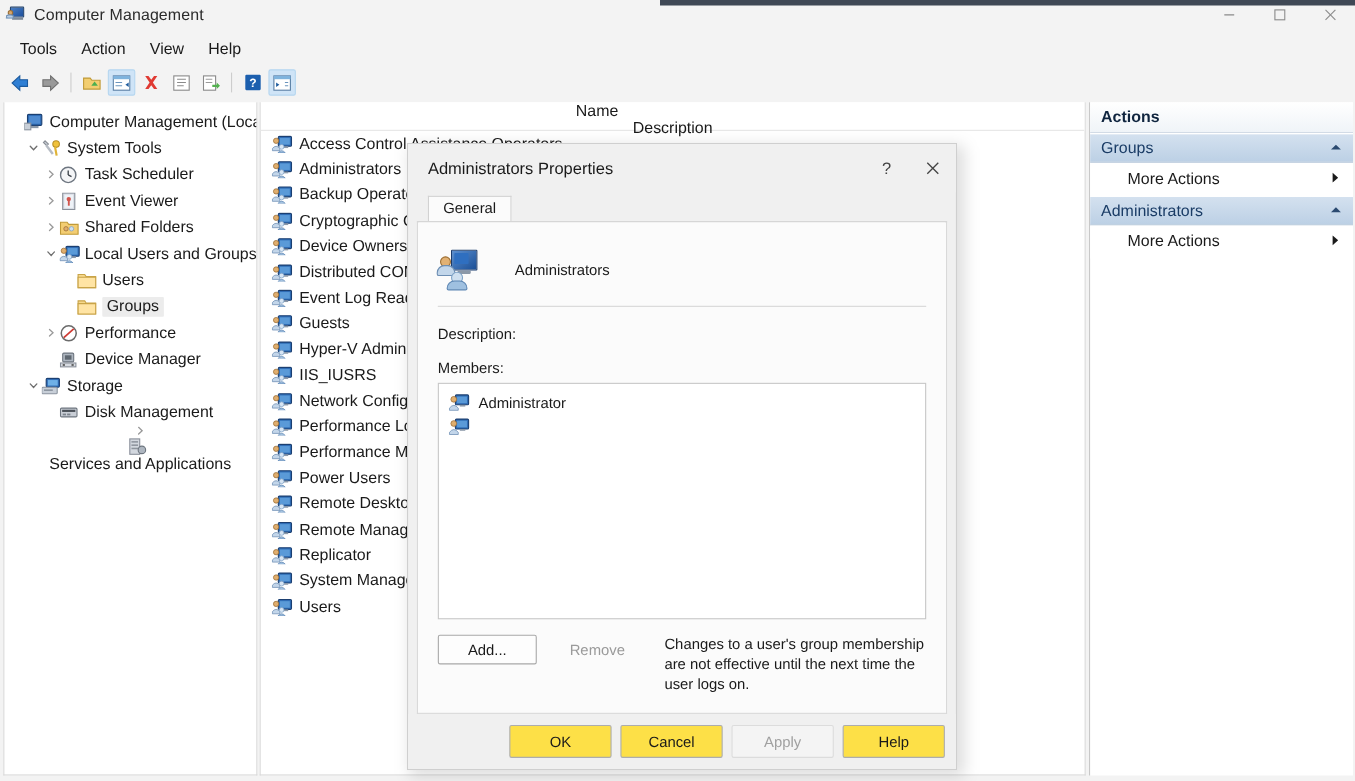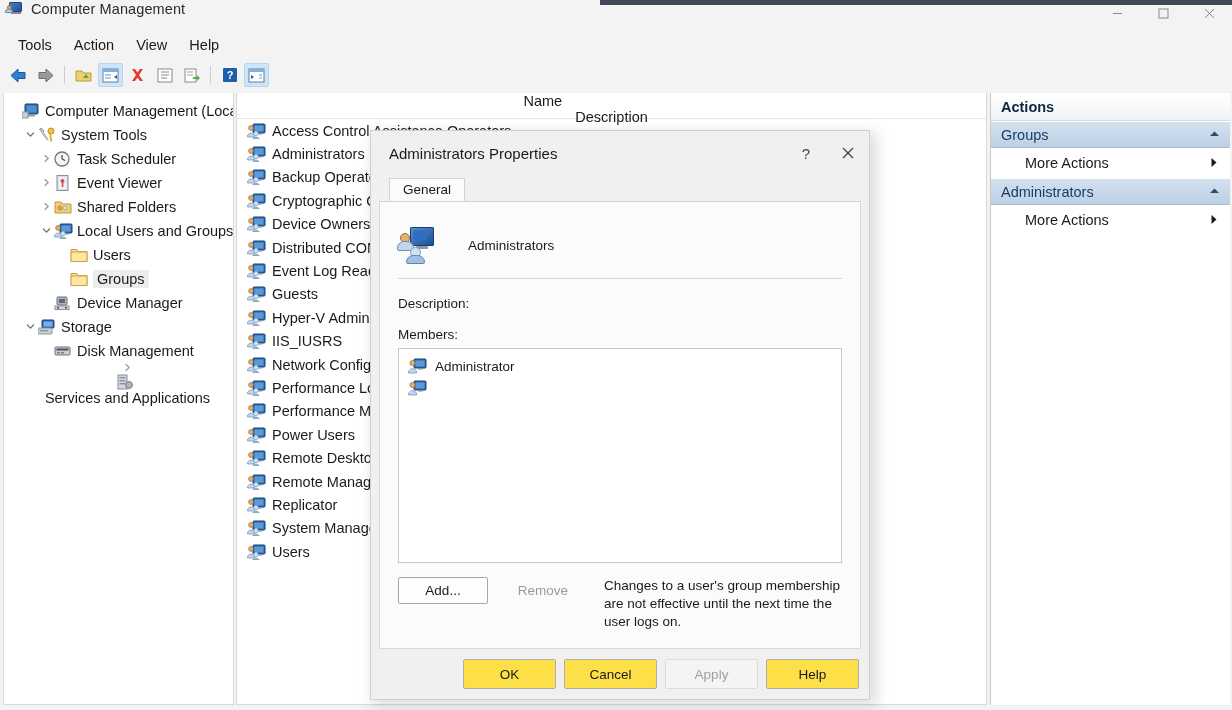--- a/index.html
+++ b/index.html
@@ -14,21 +14,21 @@
     position: relative;
     width: 1232px; height: 710px;
     background: #f3f3f3;
     overflow: hidden;
   }
 
   
   .titlebar {
     position: absolute; left: 0; top: 0; width: 1232px; height: 26px;
     background: #f3f3f3;
-    display: flex; align-items: flex-start;
+    display: flex; align-items: center;
   }
   .titlebar-strip {
     position: absolute; left: 600px; top: 0; width: 632px; height: 5px;
     background: #3f4855;
   }
   .tb-icon {
     width: 18px; height: 18px; margin-left: 7px; margin-right: 6px;
     position: relative; flex: none;
   }
   .tb-title {
@@ -446,20 +446,30 @@
             </svg></div>
           <div class="tlabel">Users</div>
         </div>
         <div class="trow" style="padding-left: 50px;">
           <div class="twist"></div>
           <div class="tico"><svg width="18" height="16" viewBox="0 0 18 16">
               <path d="M1 2.5 h6 l1.3 2 H17 v10 H1 Z" fill="#f6d98d" stroke="#c9a448"></path>
               <path d="M1 5 h16 v9.5 H1 Z" fill="#ffe4a4" stroke="#c9a448"></path>
             </svg></div>
           <div class="tlabel sel-bg">Groups</div>
+        </div>
+        <div class="trow" style="padding-left: 34px;">
+          <div class="twist"><svg width="9" height="9" viewBox="0 0 9 9">
+              <path d="M3 1.5 L6.2 4.5 L3 7.5" fill="none" stroke="#9a9a9a" stroke-width="1.2" stroke-linecap="round"></path>
+            </svg></div>
+          <div class="tico"><svg width="18" height="16" viewBox="0 0 18 16">
+              <circle cx="8.5" cy="8" r="6.8" fill="#fff" stroke="#6b6b6b" stroke-width="1.4"></circle>
+              <line x1="4" y1="12" x2="13" y2="4" stroke="#cf3b34" stroke-width="1.6"></line>
+            </svg></div>
+          <div class="tlabel">Performance</div>
         </div>
         <div class="trow" style="padding-left: 34px;">
           <div class="twist"></div>
           <div class="tico"><svg width="18" height="16" viewBox="0 0 18 16">
               <rect x="3" y="2" width="10" height="8" rx="1" fill="#aeb6c0" stroke="#6d757f"></rect>
               <rect x="5" y="4" width="6" height="4" fill="#5f6871"></rect>
               <rect x="1" y="11" width="14" height="3.5" fill="#d7dbe1" stroke="#8a909a"></rect>
               <rect x="3" y="12" width="2" height="1.6" fill="#555"></rect>
               <rect x="11" y="12" width="2" height="1.6" fill="#555"></rect>
             </svg></div>

